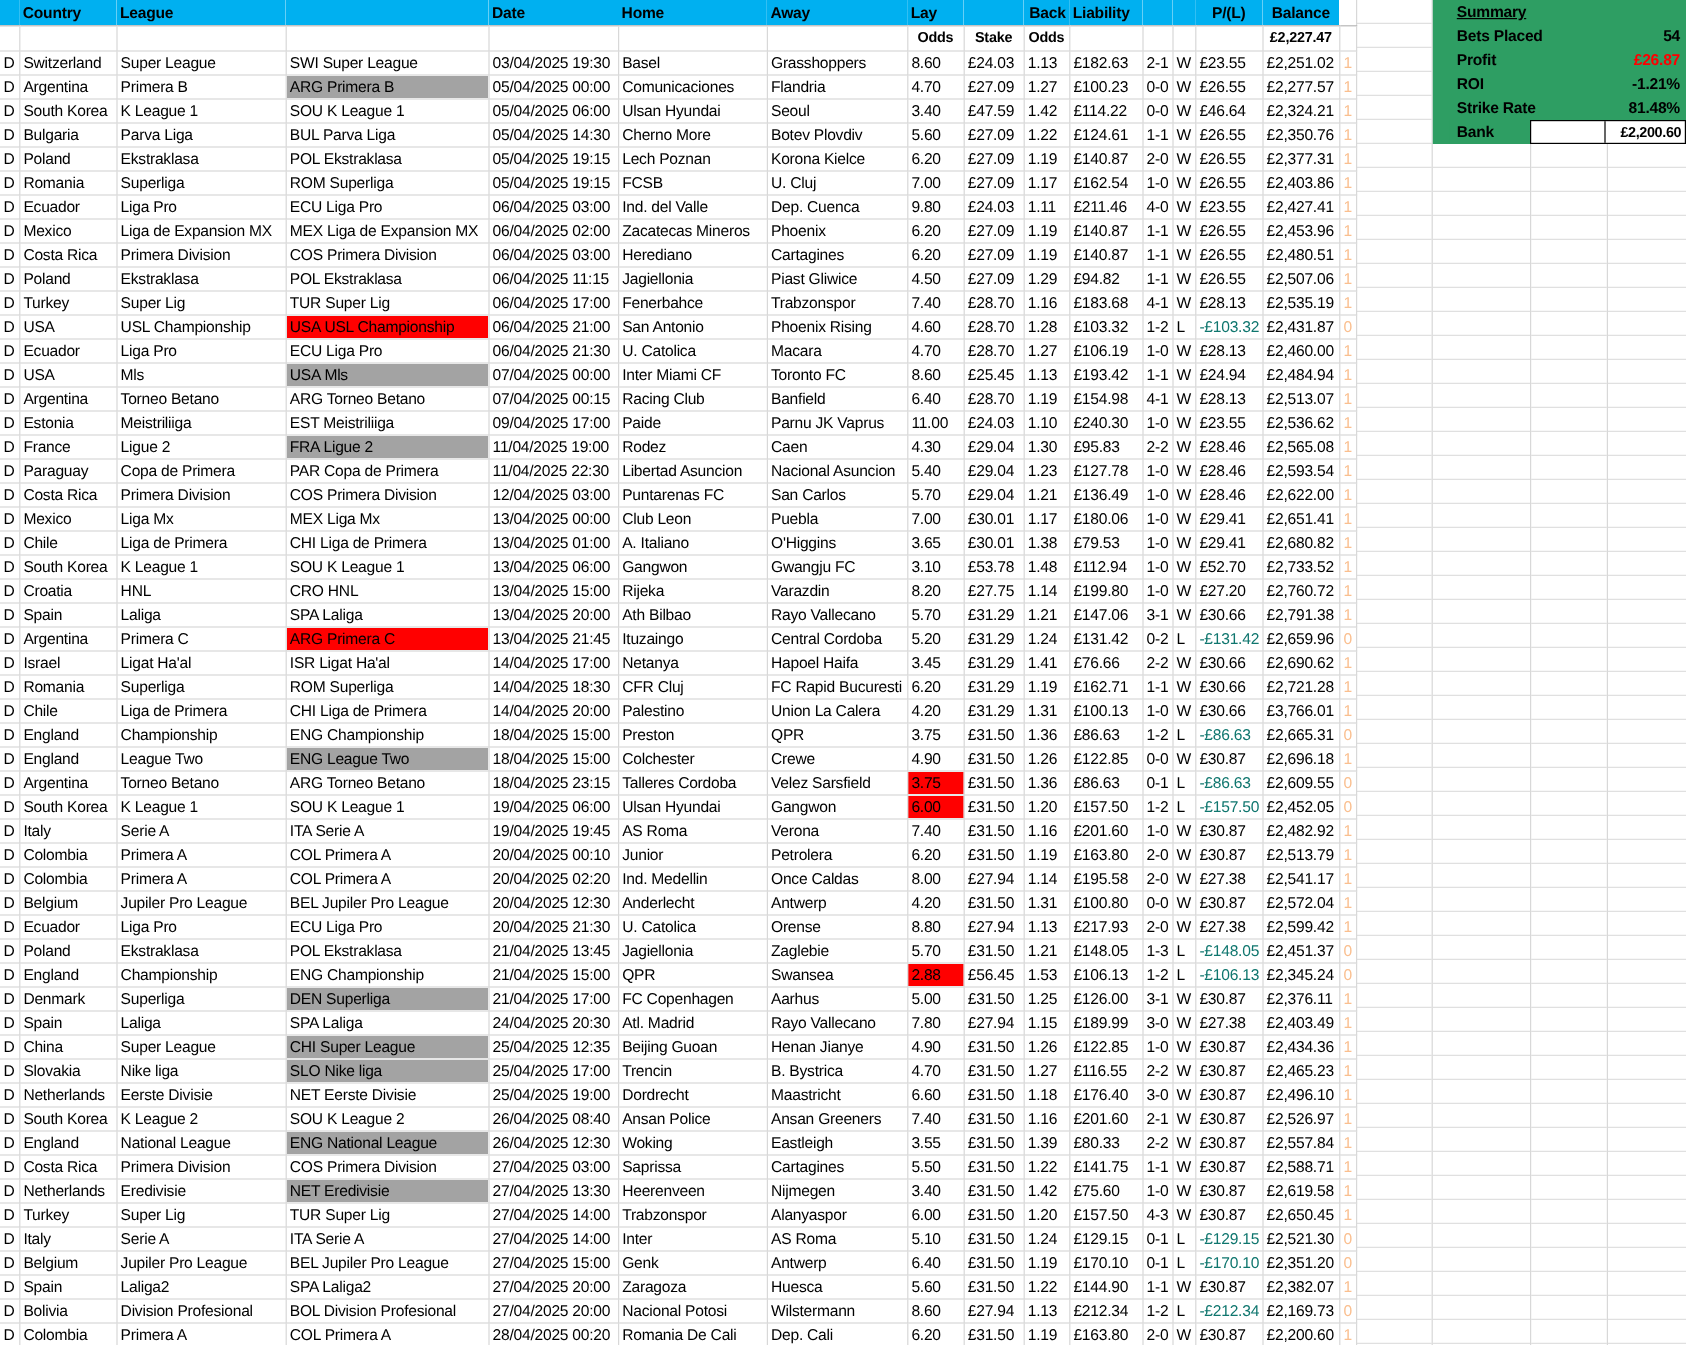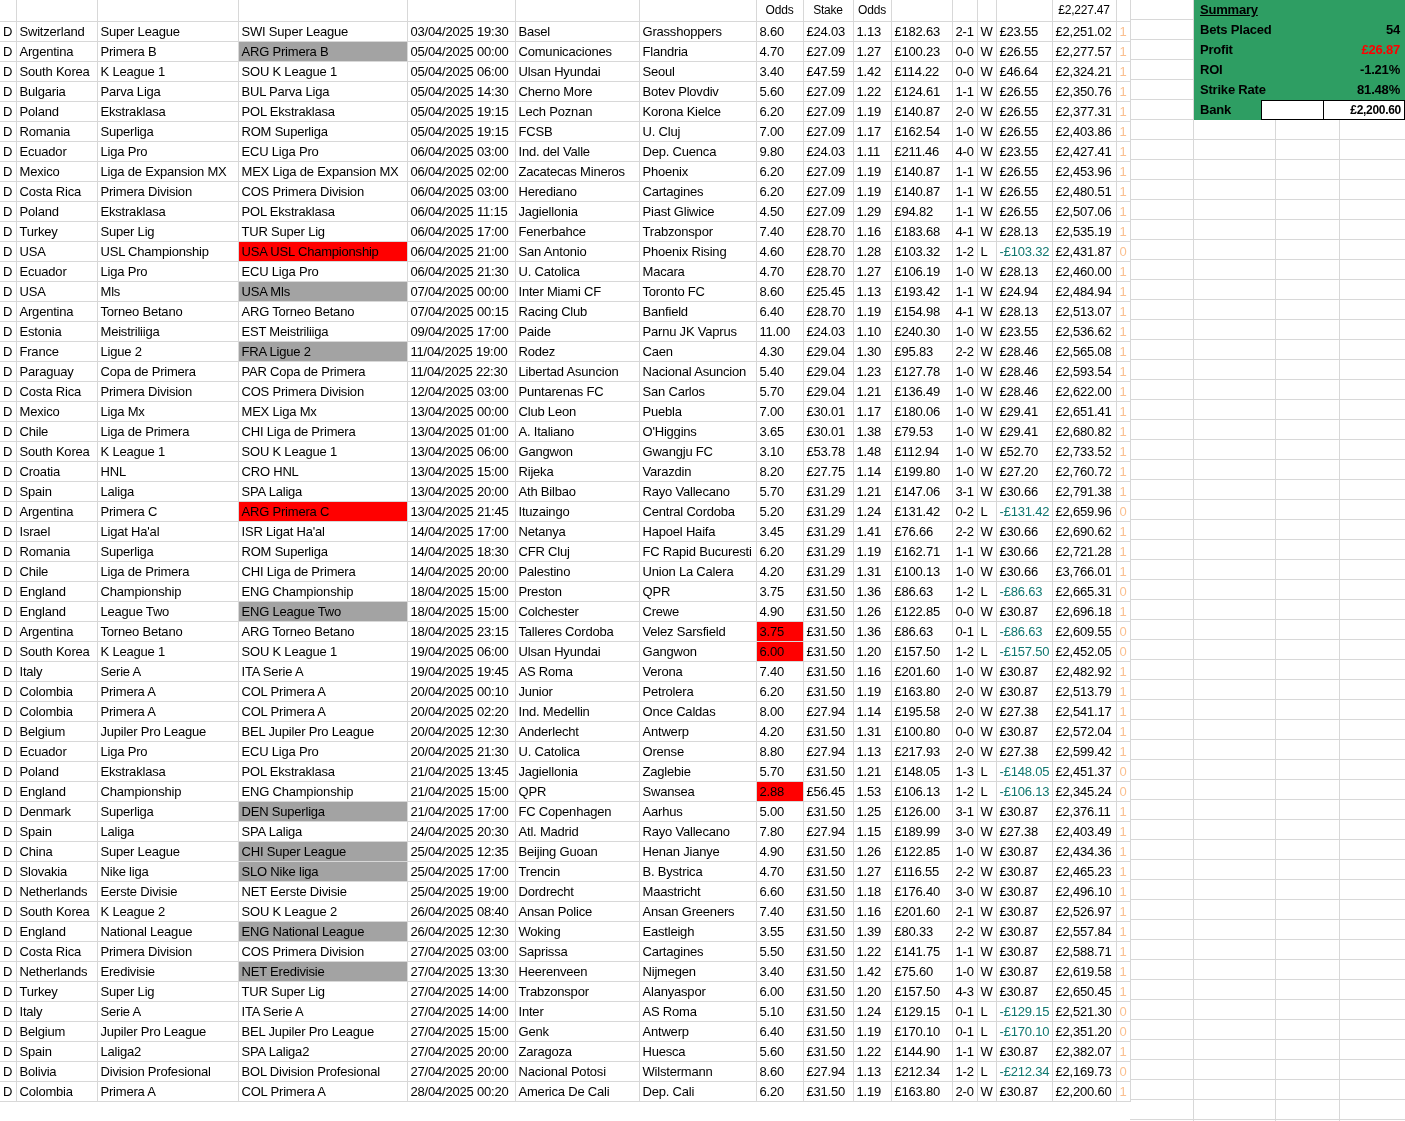--- a/index.html
+++ b/index.html
@@ -5,21 +5,21 @@
   html,body{margin:0;padding:0;background:#fff;}
   body{width:1405px;height:1121px;overflow:hidden;position:relative;
        font-family:"Liberation Sans",sans-serif;color:#000;letter-spacing:-0.2px;}
 
   table.bets{border-collapse:collapse;table-layout:fixed;width:1130px;position:absolute;left:0;top:0;}
   .bets td,.bets th{height:20px;line-height:19px;padding:0 3px;white-space:nowrap;overflow:hidden;
        border-right:1px solid #d8d8d8;border-bottom:1px solid #d8d8d8;
        font-size:13px;font-weight:normal;text-align:left;box-sizing:border-box;}
   tr.hdr th{background:#00B0F0;font-weight:bold;border-right:none;border-bottom:1px solid #b7b7b7;height:21px;}
   tr.hdr th.c-flag{background:#fff;border-right:1px solid #d8d8d8;}
-  tr.sub th{background:#fff;font-weight:normal;font-size:12px;height:21px;text-align:center;}
+  tr.sub th{background:#fff;font-weight:bold;font-size:12px;height:21px;text-align:center;}
   th.al{text-align:left;} th.ar{text-align:right;} th.ac{text-align:center;}
 
   .c-num{font-weight:bold;font-size:12px;text-align:right;}
   .c-date{font-size:12px;}
   .c-mid{font-weight:bold;font-size:12px;text-align:center;padding:0 1px;}
   .c-flag{color:#FABF8F;font-size:12px;padding:0 2px;text-align:left;font-weight:normal;}
   .neg{color:#0f766e;}
   .hl-orange{background:#a3a3a3;}
   .hl-red{background:#FF0000;}
 
@@ -27,21 +27,21 @@
   .rightcol{position:absolute;top:0;height:1121px;box-sizing:border-box;border-right:1px solid #d8d8d8;
       background-image:linear-gradient(to bottom,#d8d8d8 1px,transparent 1px);
       background-size:100% 20px;background-position:0 19px;}
   #rcA{left:1130px;width:64px;}
   #rcB{left:1194px;width:82px;}
   #rcC{left:1276px;width:64px;}
   #rcD{left:1340px;width:65px;border-right:none;}
 
   
   .summary{position:absolute;left:1194px;top:0;width:211px;height:120px;background:#2E9E63;z-index:5;
-      font-size:13px;font-weight:bold;box-sizing:border-box;}
+      font-size:13px;font-weight:bold;box-sizing:border-box;padding-left:14px;}
   .summary .srow{height:20px;line-height:20px;display:flex;justify-content:space-between;padding:0 5px 0 6px;box-sizing:border-box;}
   .summary .stitle{text-decoration:underline;}
   .summary .red{color:#FF0000;}
   .bankrow{height:20px;display:flex;}
   .bank-label{width:67px;background:#2E9E63;line-height:20px;padding-left:6px;box-sizing:border-box;}
   .bank-box{flex:1;background:#fff;border:1px solid #000;display:flex;box-sizing:border-box;}
   .bank-spacer{width:62px;border-right:1px solid #000;box-sizing:border-box;}
   .bank-value{flex:1;text-align:right;line-height:18px;font-size:12px;padding-right:3px;letter-spacing:-0.3px;}
 </style>
 </head>
@@ -60,20 +60,38 @@
     <col style="width:50px">
       <col style="width:38px">
       <col style="width:61px">
       <col style="width:25px">
     <col style="width:19px">
       <col style="width:56px">
       <col style="width:64px">
       <col style="width:14px">
   </colgroup>
   <thead>
+    <tr class="hdr">
+      <th class="al"></th>
+      <th class="al">Country</th>
+      <th class="al">League</th>
+      <th class="al"></th>
+      <th class="al">Date</th>
+      <th class="al">Home</th>
+      <th class="al">Away</th>
+      <th class="al">Lay</th>
+      <th class="al"></th>
+      <th class="ar">Back</th>
+      <th class="al">Liability</th>
+      <th class="al"></th>
+      <th class="al"></th>
+      <th class="ac">P/(L)</th>
+      <th class="ac">Balance</th>
+      <th class="c-flag"></th>
+    </tr>
     <tr class="sub">
       <th></th>
       <th></th>
       <th></th>
       <th></th>
       <th></th>
       <th></th>
       <th></th>
       <th class="ac">Odds</th>
       <th class="ac">Stake</th>
@@ -1040,21 +1058,21 @@
         <td class="c-num neg">-£212.34</td>
         <td class="c-num">£2,169.73</td>
         <td class="c-flag">0</td>
       </tr>
       <tr>
         <td>D</td>
         <td>Colombia</td>
         <td>Primera A</td>
         <td>COL Primera A</td>
         <td class="c-num c-date">28/04/2025 00:20</td>
-        <td>America De Cali</td>
+        <td>Romania De Cali</td>
         <td>Dep. Cali</td>
         <td class="c-num">6.20</td>
         <td class="c-num">£31.50</td>
         <td class="c-num">1.19</td>
         <td class="c-num">£163.80</td>
         <td class="c-mid">2-0</td>
         <td class="c-mid">W</td>
         <td class="c-num">£30.87</td>
         <td class="c-num">£2,200.60</td>
         <td class="c-flag">1</td>

